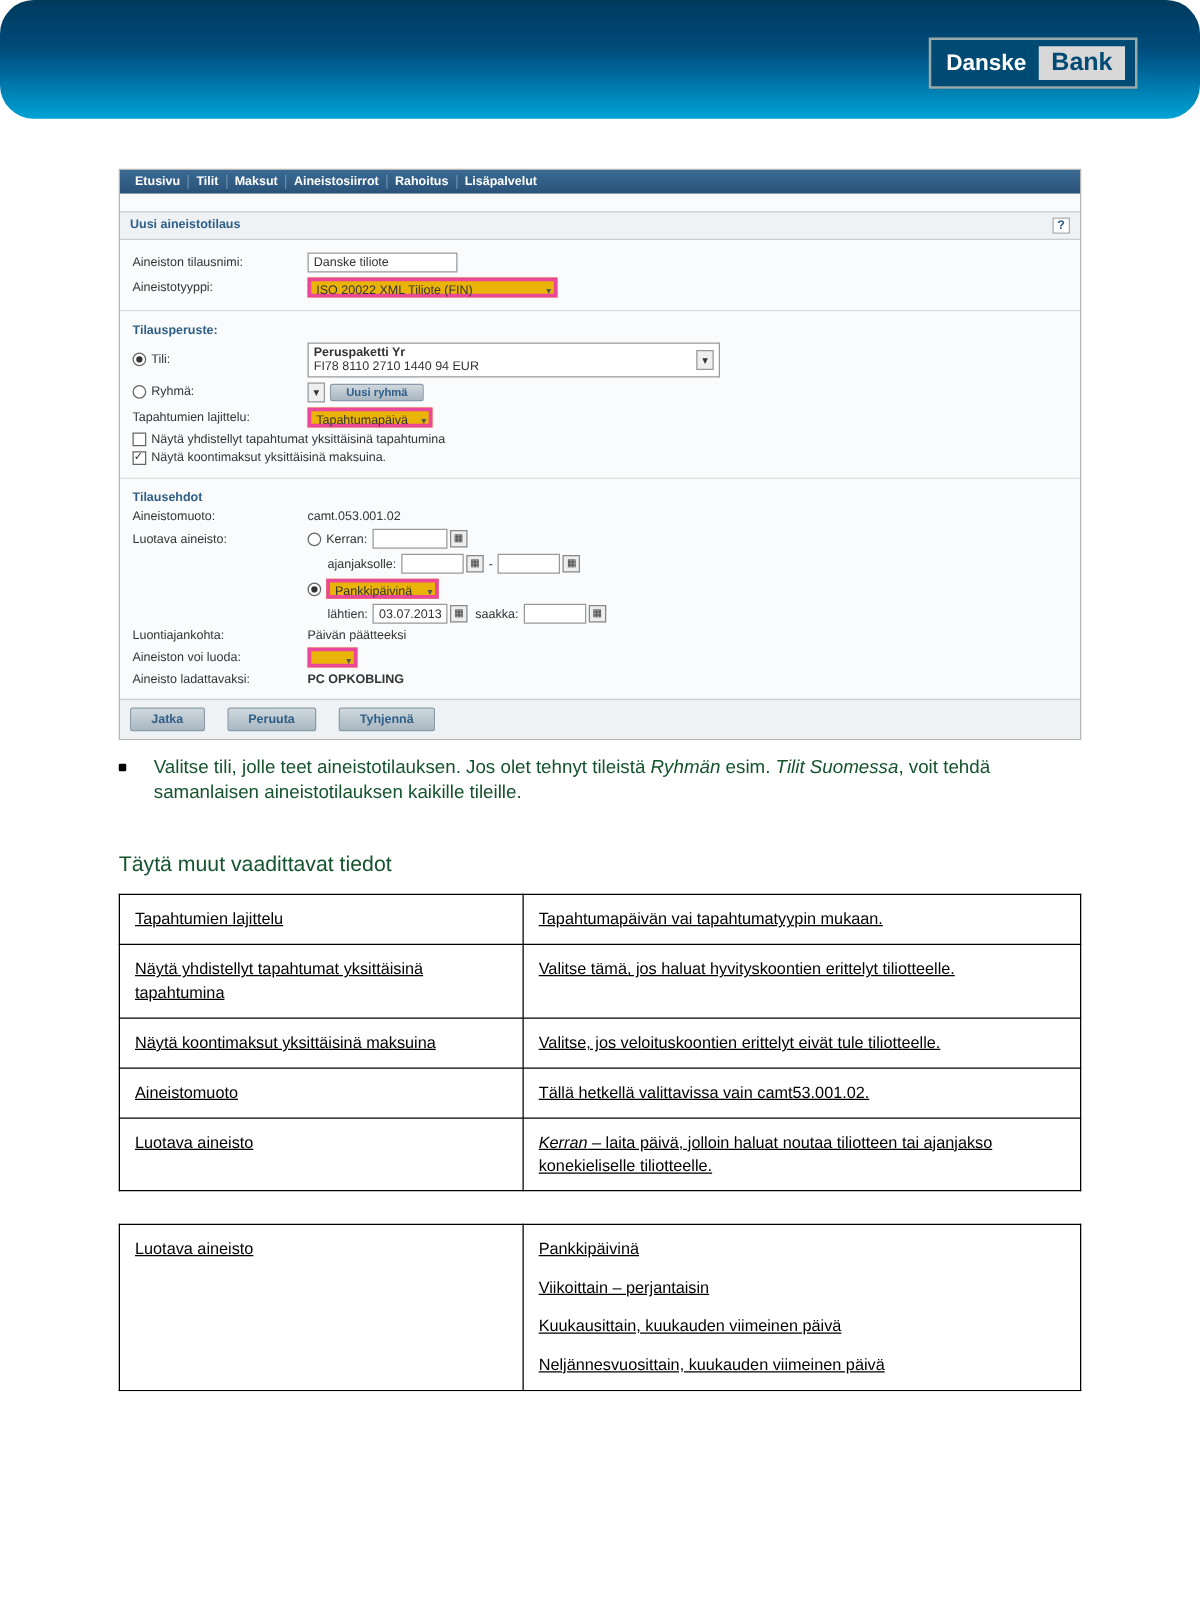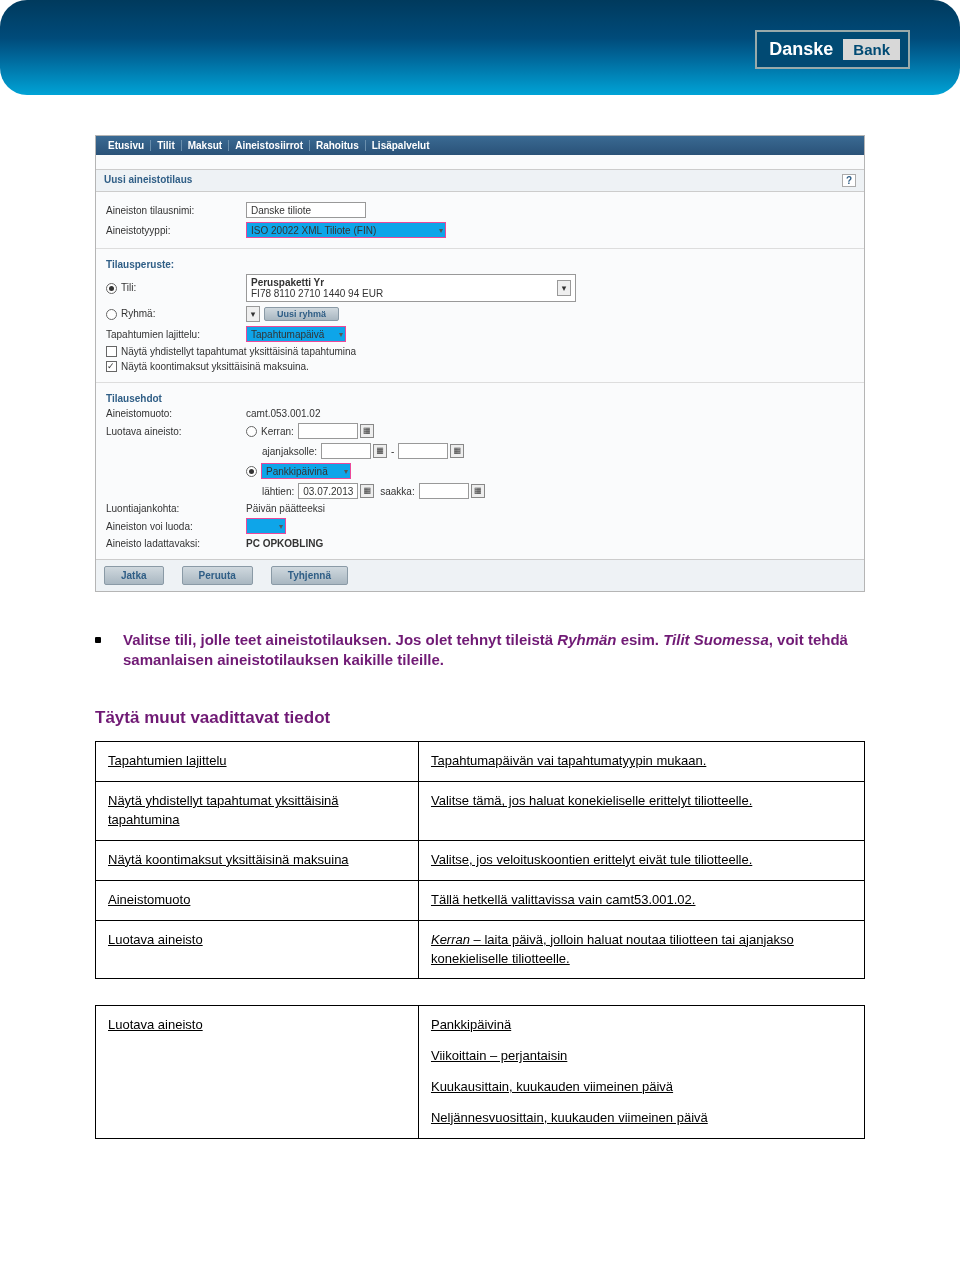--- a/index.html
+++ b/index.html
@@ -32,21 +32,21 @@
     background: #014a73;
     color: #fff;
     font-weight: bold;
     font-size: 18px;
     padding: 2px 4px;
   }
   .logo-bank {
     background: #d8d8d8;
     color: #014a73;
     font-weight: bold;
-    font-size: 15px;
+    font-size: 20px;
     padding: 2px 10px;
   }
 
   
   .legacy {
     margin: 40px 95px 0 95px;
     border: 1px solid #b5b5b5;
     background: #fff;
     font-size: 10px;
   }
@@ -95,22 +95,22 @@
   .linput {
     border: 1px solid #999;
     background: #fff;
     height: 16px;
     padding: 0 4px;
     font-size: 10px;
     line-height: 16px;
     display: inline-block;
   }
   .lselect {
-    border: 1px solid #ec4899;
-    background: #0ea5e9;
+    border: 3px solid #ec4899;
+    background: #eab308;
     height: 16px;
     padding: 0 12px 0 4px;
     font-size: 10px;
     line-height: 16px;
     display: inline-block;
     position: relative;
   }
   .lselect::after {
     content: "▾";
     position: absolute;
@@ -175,25 +175,24 @@
   .subhead {
     color:#2f5e86;
     font-weight:bold;
     font-size:10px;
     margin: 4px 0 2px 0;
     display:block;
   }
 
   
   .content {
-    margin: 38px 95px 0 95px;
+    margin: 12px 95px 0 95px;
     font-size: 15px;
     line-height: 1.35;
-    color: #701a75;
-    font-weight: bold;
+    color: #14532d;
   }
   .bullet {
     display: flex;
     align-items: flex-start;
     gap: 22px;
   }
   .bullet .dot {
     width: 6px; height: 6px; background:#000; border-radius:1px; margin-top:7px; flex-shrink:0;
   }
   .italic { font-style: italic; }
@@ -351,21 +350,21 @@
 </div>
 
 <table class="tbl">
   <tbody>
       <tr>
         <td>Tapahtumien lajittelu</td>
         <td>Tapahtumapäivän vai tapahtumatyypin mukaan.</td>
       </tr>
   <tr>
         <td>Näytä yhdistellyt tapahtumat yksittäisinä tapahtumina</td>
-        <td>Valitse tämä, jos haluat konekieliselle erittelyt tiliotteelle.</td>
+        <td>Valitse tämä, jos haluat hyvityskoontien erittelyt tiliotteelle.</td>
       </tr>
   <tr>
         <td>Näytä koontimaksut yksittäisinä maksuina</td>
         <td>Valitse, jos veloituskoontien erittelyt eivät tule tiliotteelle.</td>
       </tr>
   <tr>
         <td>Aineistomuoto</td>
         <td>Tällä hetkellä valittavissa vain camt53.001.02.</td>
       </tr>
   <tr>

